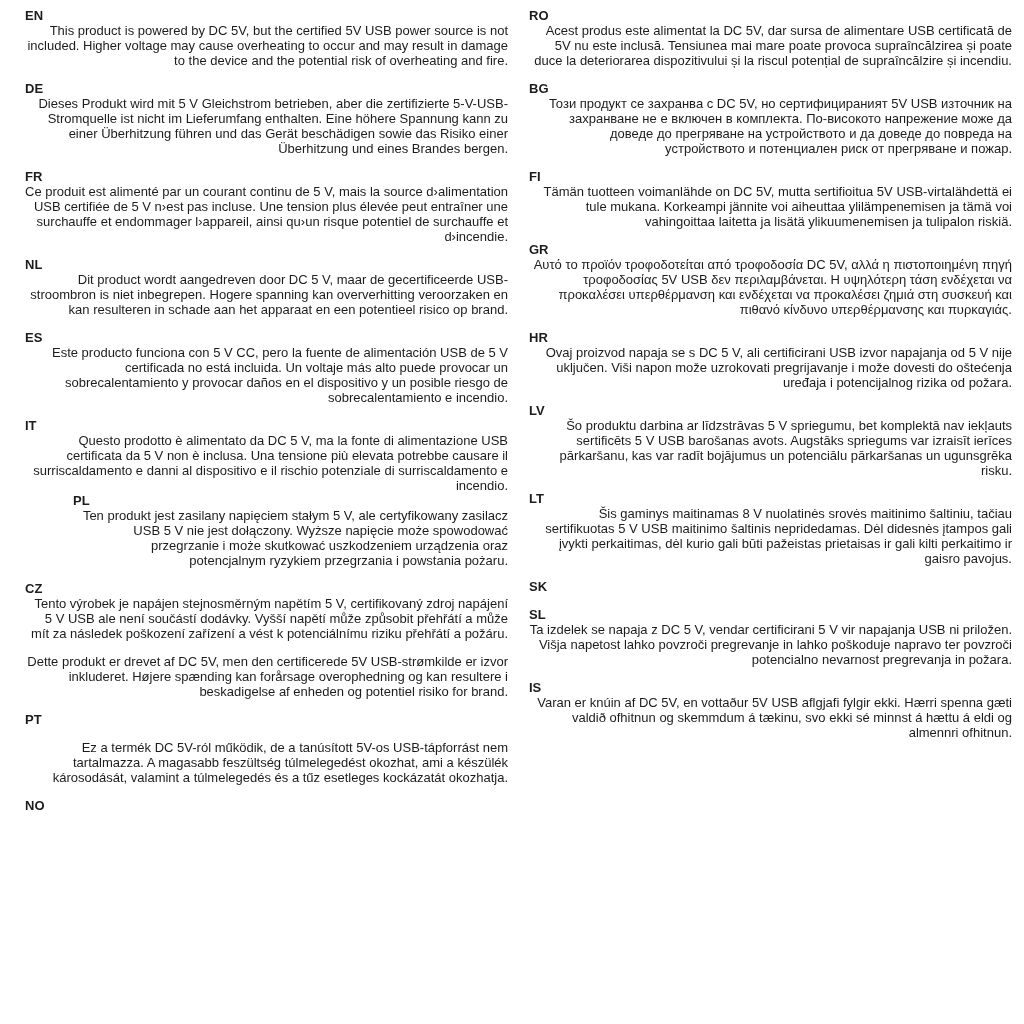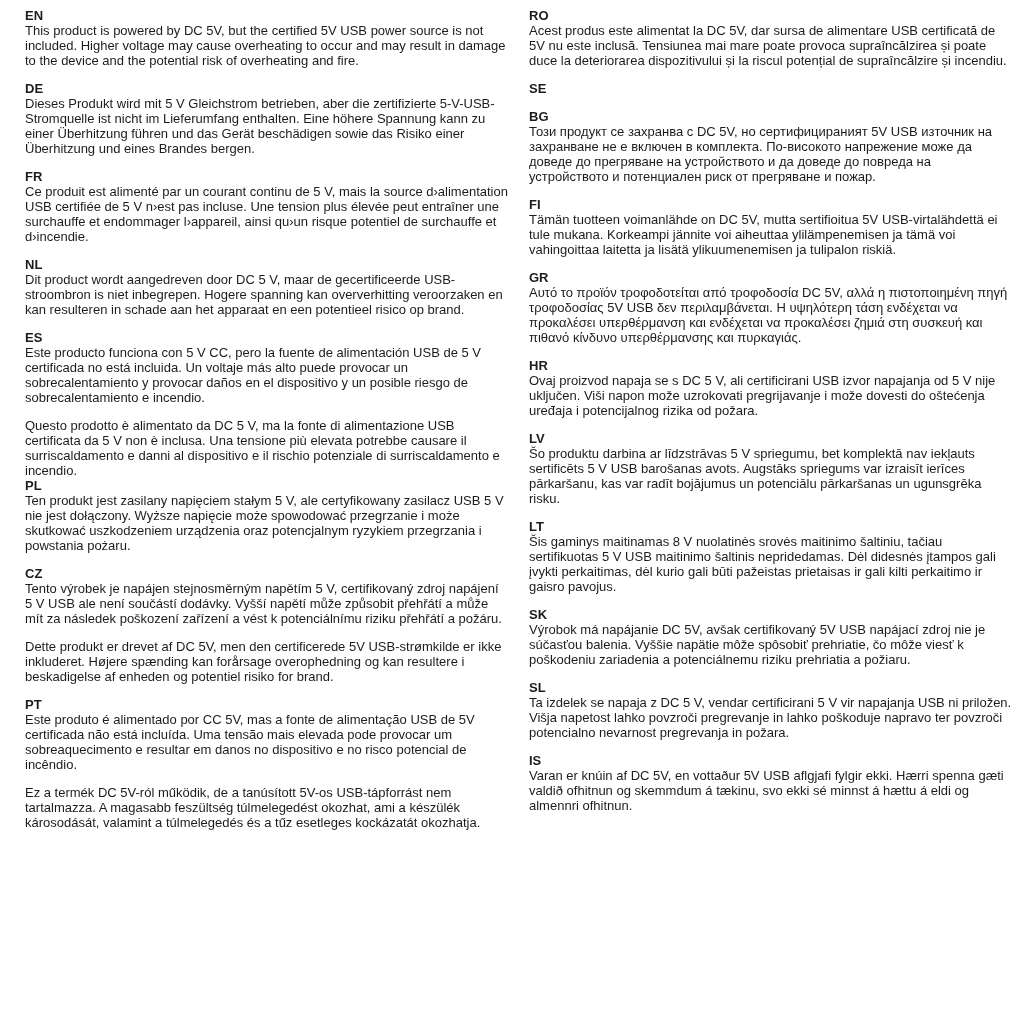--- a/index.html
+++ b/index.html
@@ -24,34 +24,35 @@
   .col {
     flex: 1 1 0;
     min-width: 0;
   }
   section.lang-section {
     margin: 0 0 13px 0;
   }
   
   .col-left section.lang-section:nth-child(7) {
     margin-top: -13px;
+    margin-left: 48px;
   }
   h2.lang-code {
     font-size: 13px;
     line-height: 15px;
     font-weight: 700;
     margin: 0;
     padding: 0;
   }
   p.warning-text {
     font-size: 13px;
     line-height: 15px;
     margin: 0;
     padding: 0;
-    text-align: left;
+    text-align: right;
   }
 </style>
 </head>
 <body style="background: rgb(255, 255, 255); color: rgb(28, 28, 28);">
 
 <div class="doc">
   <div class="col col-left">
       <section class="lang-section">
         <h2 class="lang-code">EN</h2>
         <p class="warning-text">This product is powered by DC 5V, but the certified 5V USB power source is not included. Higher voltage may cause overheating to occur and may result in damage to the device and the potential risk of overheating and fire.</p>
@@ -66,50 +67,50 @@
       </section>
       <section class="lang-section">
         <h2 class="lang-code">NL</h2>
         <p class="warning-text">Dit product wordt aangedreven door DC 5 V, maar de gecertificeerde USB-stroombron is niet inbegrepen. Hogere spanning kan oververhitting veroorzaken en kan resulteren in schade aan het apparaat en een potentieel risico op brand.</p>
       </section>
       <section class="lang-section">
         <h2 class="lang-code">ES</h2>
         <p class="warning-text">Este producto funciona con 5 V CC, pero la fuente de alimentación USB de 5 V certificada no está incluida. Un voltaje más alto puede provocar un sobrecalentamiento y provocar daños en el dispositivo y un posible riesgo de sobrecalentamiento e incendio.</p>
       </section>
       <section class="lang-section">
+        <h2 class="lang-code">IT</h2>
         <p class="warning-text">Questo prodotto è alimentato da DC 5 V, ma la fonte di alimentazione USB certificata da 5 V non è inclusa. Una tensione più elevata potrebbe causare il surriscaldamento e danni al dispositivo e il rischio potenziale di surriscaldamento e incendio.</p>
       </section>
       <section class="lang-section">
         <h2 class="lang-code">PL</h2>
         <p class="warning-text">Ten produkt jest zasilany napięciem stałym 5 V, ale certyfikowany zasilacz USB 5 V nie jest dołączony. Wyższe napięcie może spowodować przegrzanie i może skutkować uszkodzeniem urządzenia oraz potencjalnym ryzykiem przegrzania i powstania pożaru.</p>
       </section>
       <section class="lang-section">
         <h2 class="lang-code">CZ</h2>
         <p class="warning-text">Tento výrobek je napájen stejnosměrným napětím 5 V, certifikovaný zdroj napájení 5 V USB ale není součástí dodávky. Vyšší napětí může způsobit přehřátí a může mít za následek poškození zařízení a vést k potenciálnímu riziku přehřátí a požáru.</p>
       </section>
       <section class="lang-section">
-        <p class="warning-text">Dette produkt er drevet af DC 5V, men den certificerede 5V USB-strømkilde er ikke inkluderet. Højere spænding kan forårsage overophedning og kan resultere i beskadigelse af enheden og potentiel risiko for brand.</p>
+        <p class="warning-text">Dette produkt er drevet af DC 5V, men den certificerede 5V USB-strømkilde er izvor inkluderet. Højere spænding kan forårsage overophedning og kan resultere i beskadigelse af enheden og potentiel risiko for brand.</p>
       </section>
       <section class="lang-section">
         <h2 class="lang-code">PT</h2>
-        <p class="warning-text">Este produto é alimentado por CC 5V, mas a fonte de alimentação USB de 5V certificada não está incluída. Uma tensão mais elevada pode provocar um sobreaquecimento e resultar em danos no dispositivo e no risco potencial de incêndio.</p>
       </section>
       <section class="lang-section">
         <p class="warning-text">Ez a termék DC 5V-ról működik, de a tanúsított 5V-os USB-tápforrást nem tartalmazza. A magasabb feszültség túlmelegedést okozhat, ami a készülék károsodását, valamint a túlmelegedés és a tűz esetleges kockázatát okozhatja.</p>
       </section>
       <section class="lang-section">
+        <h2 class="lang-code">NO</h2>
       </section>
     </div>
   <div class="col col-right">
       <section class="lang-section">
         <h2 class="lang-code">RO</h2>
         <p class="warning-text">Acest produs este alimentat la DC 5V, dar sursa de alimentare USB certificată de 5V nu este inclusă. Tensiunea mai mare poate provoca supraîncălzirea și poate duce la deteriorarea dispozitivului și la riscul potențial de supraîncălzire și incendiu.</p>
       </section>
       <section class="lang-section">
-        <h2 class="lang-code">SE</h2>
       </section>
       <section class="lang-section">
         <h2 class="lang-code">BG</h2>
         <p class="warning-text">Този продукт се захранва с DC 5V, но сертифицираният 5V USB източник на захранване не е включен в комплекта. По-високото напрежение може да доведе до прегряване на устройството и да доведе до повреда на устройството и потенциален риск от прегряване и пожар.</p>
       </section>
       <section class="lang-section">
         <h2 class="lang-code">FI</h2>
         <p class="warning-text">Tämän tuotteen voimanlähde on DC 5V, mutta sertifioitua 5V USB-virtalähdettä ei tule mukana. Korkeampi jännite voi aiheuttaa ylilämpenemisen ja tämä voi vahingoittaa laitetta ja lisätä ylikuumenemisen ja tulipalon riskiä.</p>
       </section>
       <section class="lang-section">
@@ -123,21 +124,20 @@
       <section class="lang-section">
         <h2 class="lang-code">LV</h2>
         <p class="warning-text">Šo produktu darbina ar līdzstrāvas 5 V spriegumu, bet komplektā nav iekļauts sertificēts 5 V USB barošanas avots. Augstāks spriegums var izraisīt ierīces pārkaršanu, kas var radīt bojājumus un potenciālu pārkaršanas un ugunsgrēka risku.</p>
       </section>
       <section class="lang-section">
         <h2 class="lang-code">LT</h2>
         <p class="warning-text">Šis gaminys maitinamas 8 V nuolatinės srovės maitinimo šaltiniu, tačiau sertifikuotas 5 V USB maitinimo šaltinis nepridedamas. Dėl didesnės įtampos gali įvykti perkaitimas, dėl kurio gali būti pažeistas prietaisas ir gali kilti perkaitimo ir gaisro pavojus.</p>
       </section>
       <section class="lang-section">
         <h2 class="lang-code">SK</h2>
-        <p class="warning-text">Výrobok má napájanie DC 5V, avšak certifikovaný 5V USB napájací zdroj nie je súčasťou balenia. Vyššie napätie môže spôsobiť prehriatie, čo môže viesť k poškodeniu zariadenia a potenciálnemu riziku prehriatia a požiaru.</p>
       </section>
       <section class="lang-section">
         <h2 class="lang-code">SL</h2>
         <p class="warning-text">Ta izdelek se napaja z DC 5 V, vendar certificirani 5 V vir napajanja USB ni priložen. Višja napetost lahko povzroči pregrevanje in lahko poškoduje napravo ter povzroči potencialno nevarnost pregrevanja in požara.</p>
       </section>
       <section class="lang-section">
         <h2 class="lang-code">IS</h2>
         <p class="warning-text">Varan er knúin af DC 5V, en vottaður 5V USB aflgjafi fylgir ekki. Hærri spenna gæti valdið ofhitnun og skemmdum á tækinu, svo ekki sé minnst á hættu á eldi og almennri ofhitnun.</p>
       </section>
     </div>

